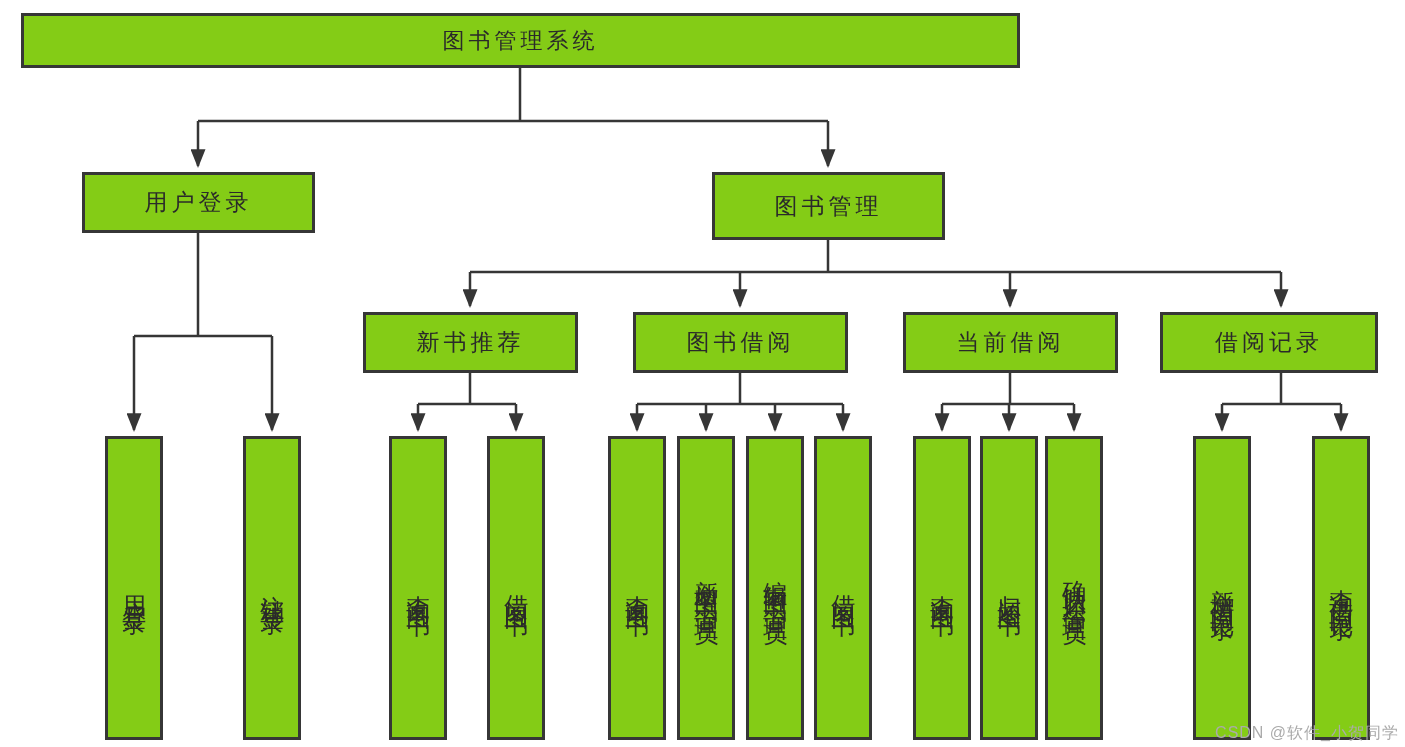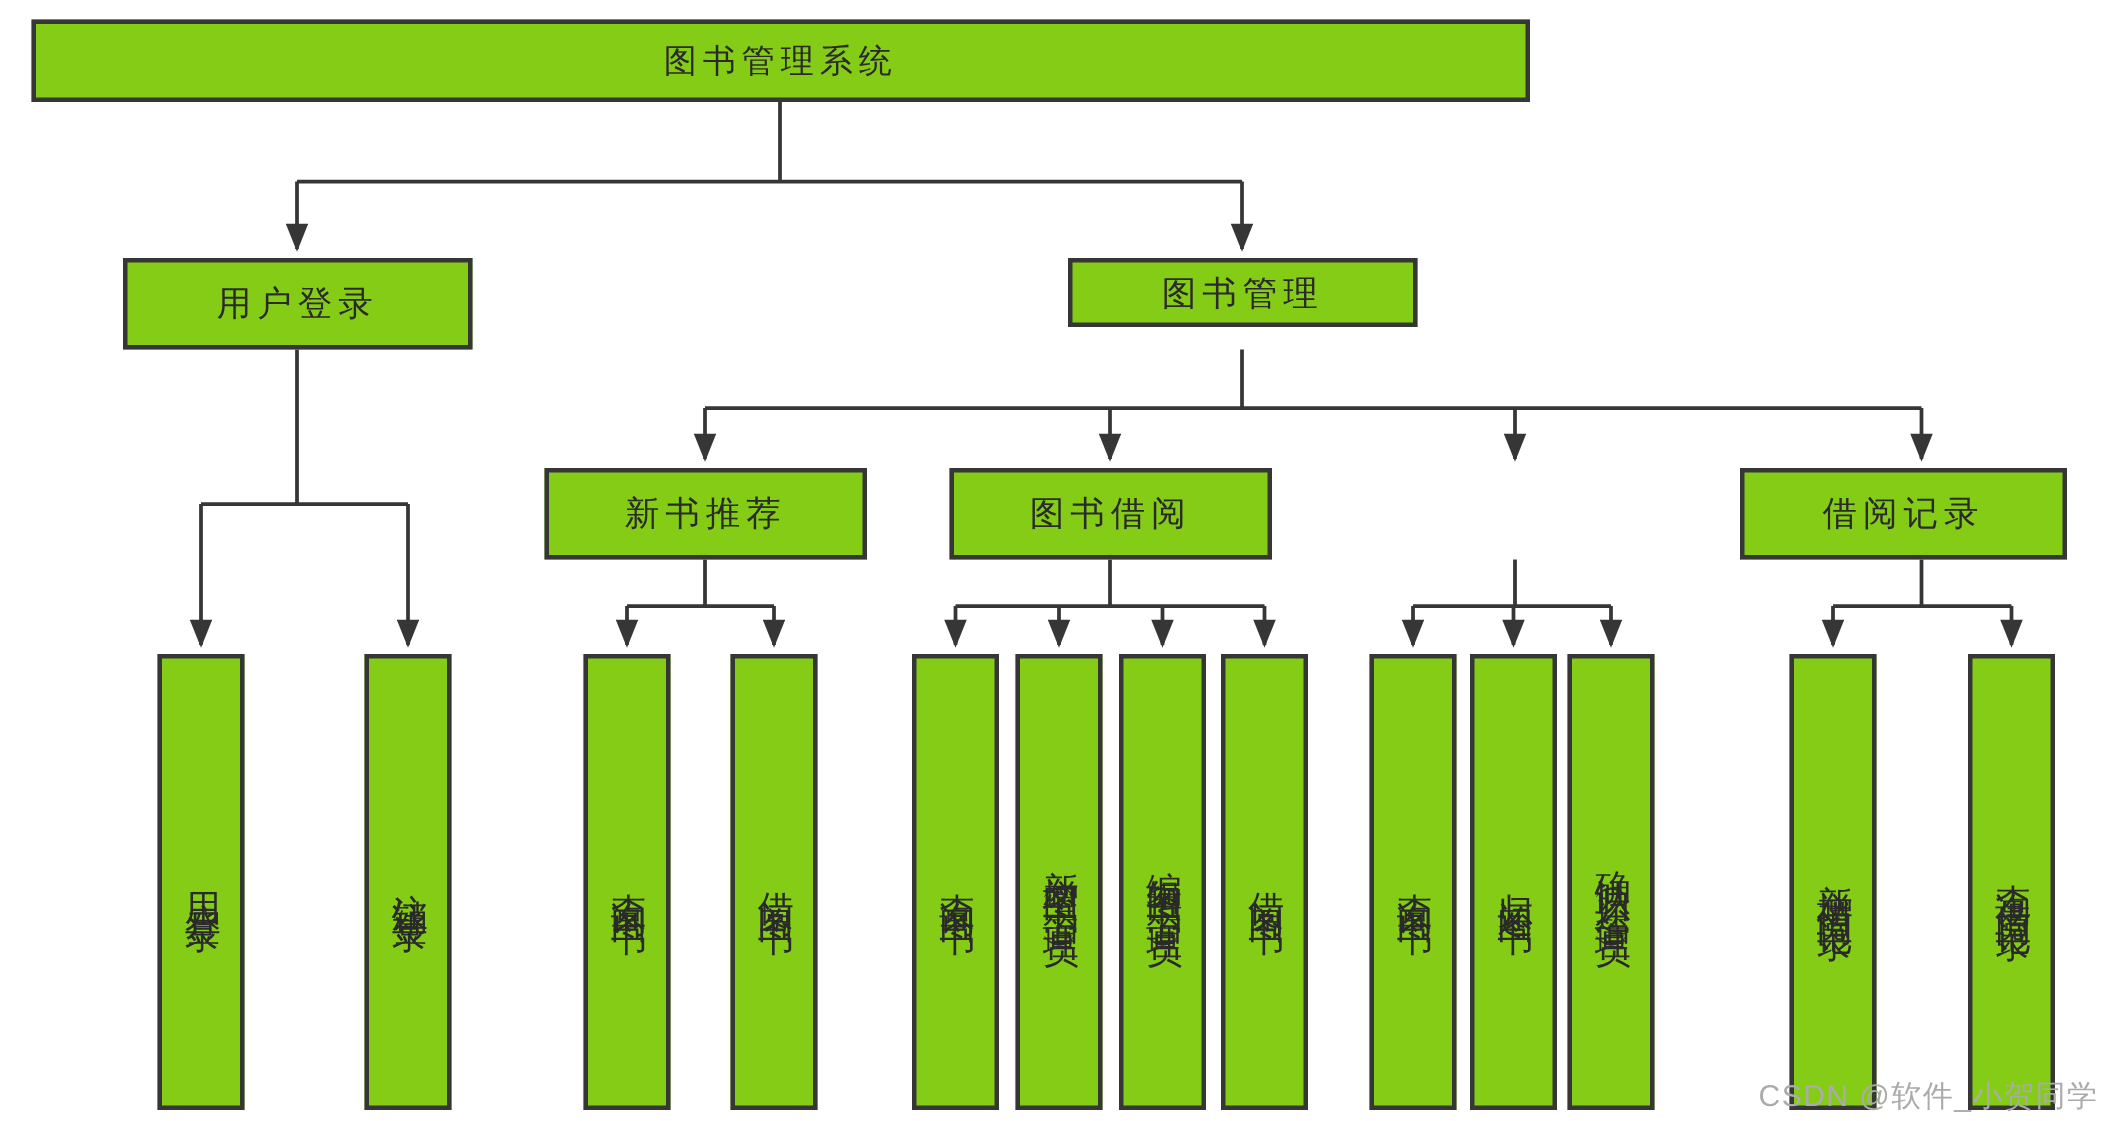--- a/index.html
+++ b/index.html
@@ -26,21 +26,21 @@
     writing-mode:vertical-rl;
     text-orientation:mixed;
     font-size:24px;
     letter-spacing:6px;
     line-height:1.1;
     white-space:nowrap;
   }
   .watermark{
     position:absolute;
     right:6px;bottom:3px;
-    font-size:20px;
+    font-size:16px;
     letter-spacing:1px;
     color:var(--wm,#ababab);
     z-index:5;
     white-space:nowrap;
   }
 </style>
 </head>
 <body>
 
 <div class="stage" style="--line: #363636; --text: #2a2a2a; --bg: #ffffff; --wm: #ababab;">
@@ -84,24 +84,25 @@
 
       <path d="M1281 373 V404 M1222 404 H1341"></path>
       <path d="M1222 404 V430" marker-end="url(#ah)"></path>
       <path d="M1341 404 V430" marker-end="url(#ah)"></path>
     </g>
   </svg>
 
   <div class="node h-node root-node" style="left:21px;top:13px;width:999px;height:55px;">图书管理系统</div>
 
   <div class="node h-node" style="left:82px;top:172px;width:233px;height:61px;">用户登录</div>
-  <div class="node h-node" style="left:712px;top:172px;width:233px;height:46px;">图书管理</div>
+  <div class="node h-node" style="left:712px;top:172px;width:233px;height:68px;">图书管理</div>
 
   <div class="node h-node" style="left:633px;top:312px;width:215px;height:61px;">图书借阅</div>
   <div class="node h-node" style="left:363px;top:312px;width:215px;height:61px;">新书推荐</div>
+  <div class="node h-node" style="left:903px;top:312px;width:215px;height:61px;">当前借阅</div>
   <div class="node h-node" style="left:1160px;top:312px;width:218px;height:61px;">借阅记录</div>
 
   <div class="node v-node" style="left:105px;top:436px;width:58px;height:304px;">
     <span>用户登录</span>
   </div>
   <div class="node v-node" style="left:243px;top:436px;width:58px;height:304px;">
     <span>注销登录</span>
   </div>
 
   <div class="node v-node" style="left:389px;top:436px;width:58px;height:304px;">

